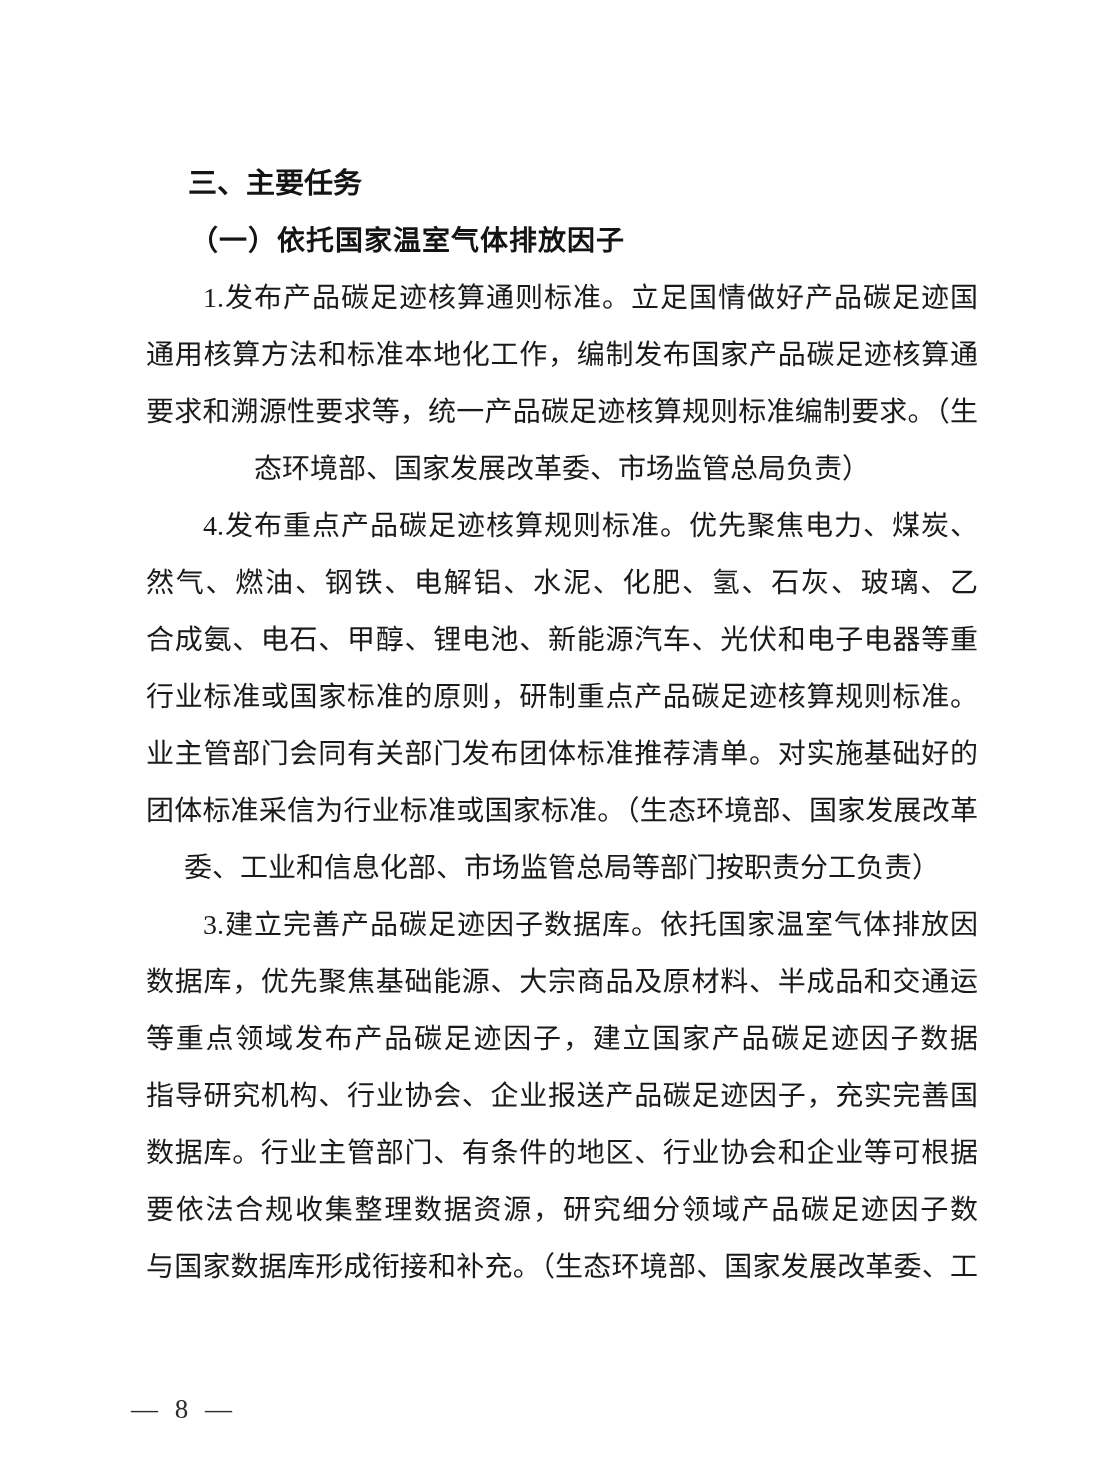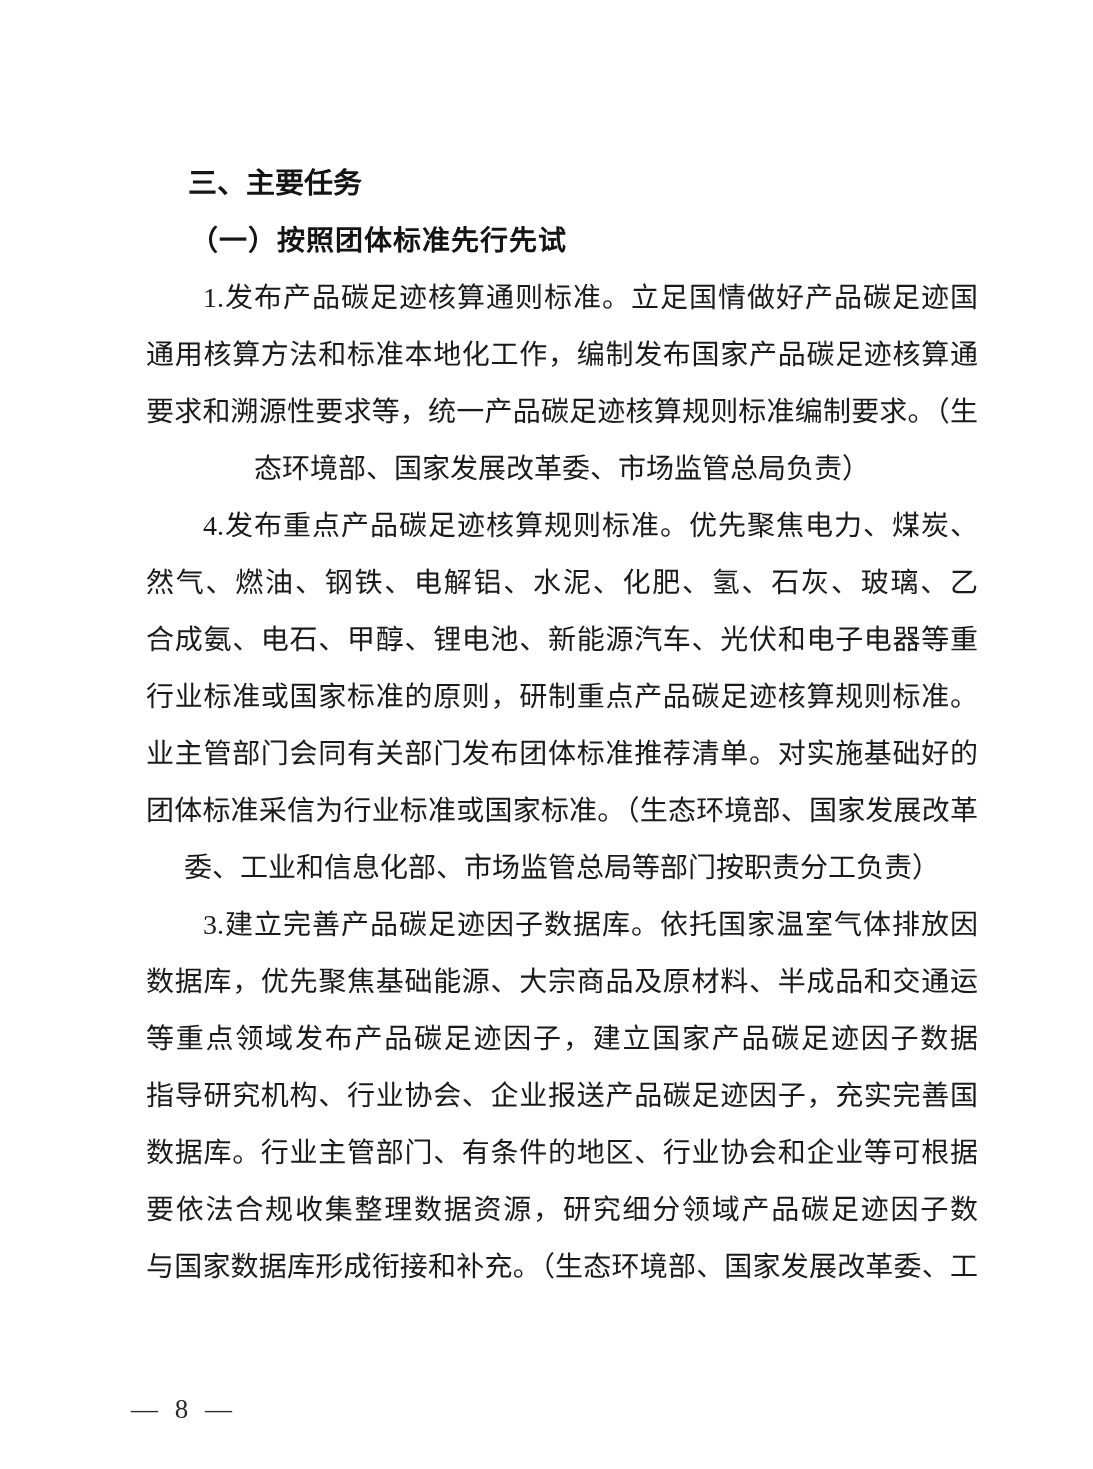--- a/index.html
+++ b/index.html
@@ -74,21 +74,21 @@
     word-spacing: 10px;
     white-space: nowrap;
   }
 </style>
 </head>
 <body>
 
 <div class="page">
   <div class="content">
     <div class="h1">三、主要任务</div>
-    <div class="h2">（一）按照团体标准先行先试</div>
+    <div class="h2">（一）依托国家温室气体排放因子</div>
     <div>
         <div class="para">
           <div class="line indent j">1.发布产品碳足迹核算通则标准。立足国情做好产品碳足迹国际</div>
           <div class="line j">通用核算方法和标准本地化工作，编制发布国家产品碳足迹核算通</div>
           <div class="line j">要求和溯源性要求等，统一产品碳足迹核算规则标准编制要求。（生</div>
           <div class="line end">态环境部、国家发展改革委、市场监管总局负责）</div>
         </div>
         <div class="para">
           <div class="line indent j">4.发布重点产品碳足迹核算规则标准。优先聚焦电力、煤炭、天</div>
           <div class="line j">然气、燃油、钢铁、电解铝、水泥、化肥、氢、石灰、玻璃、乙烯、</div>

